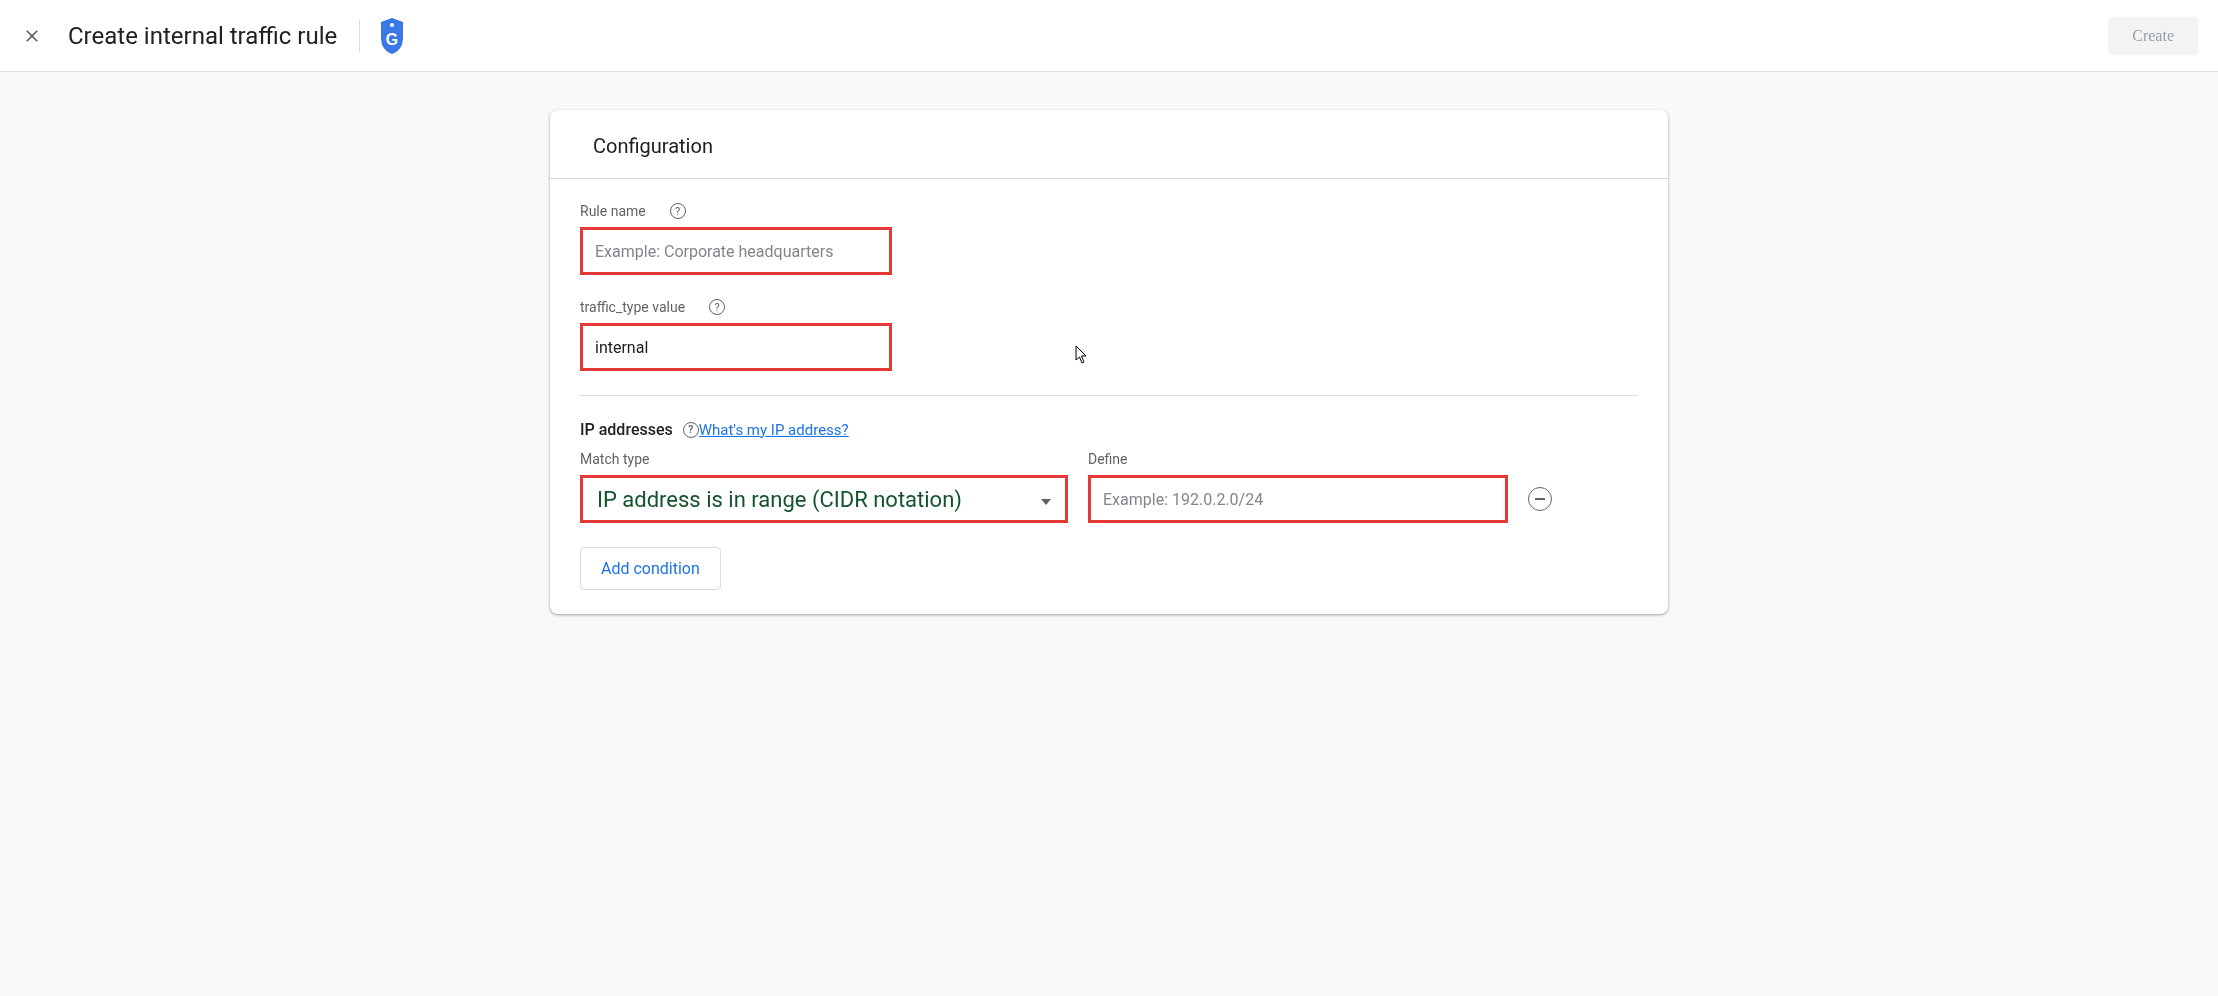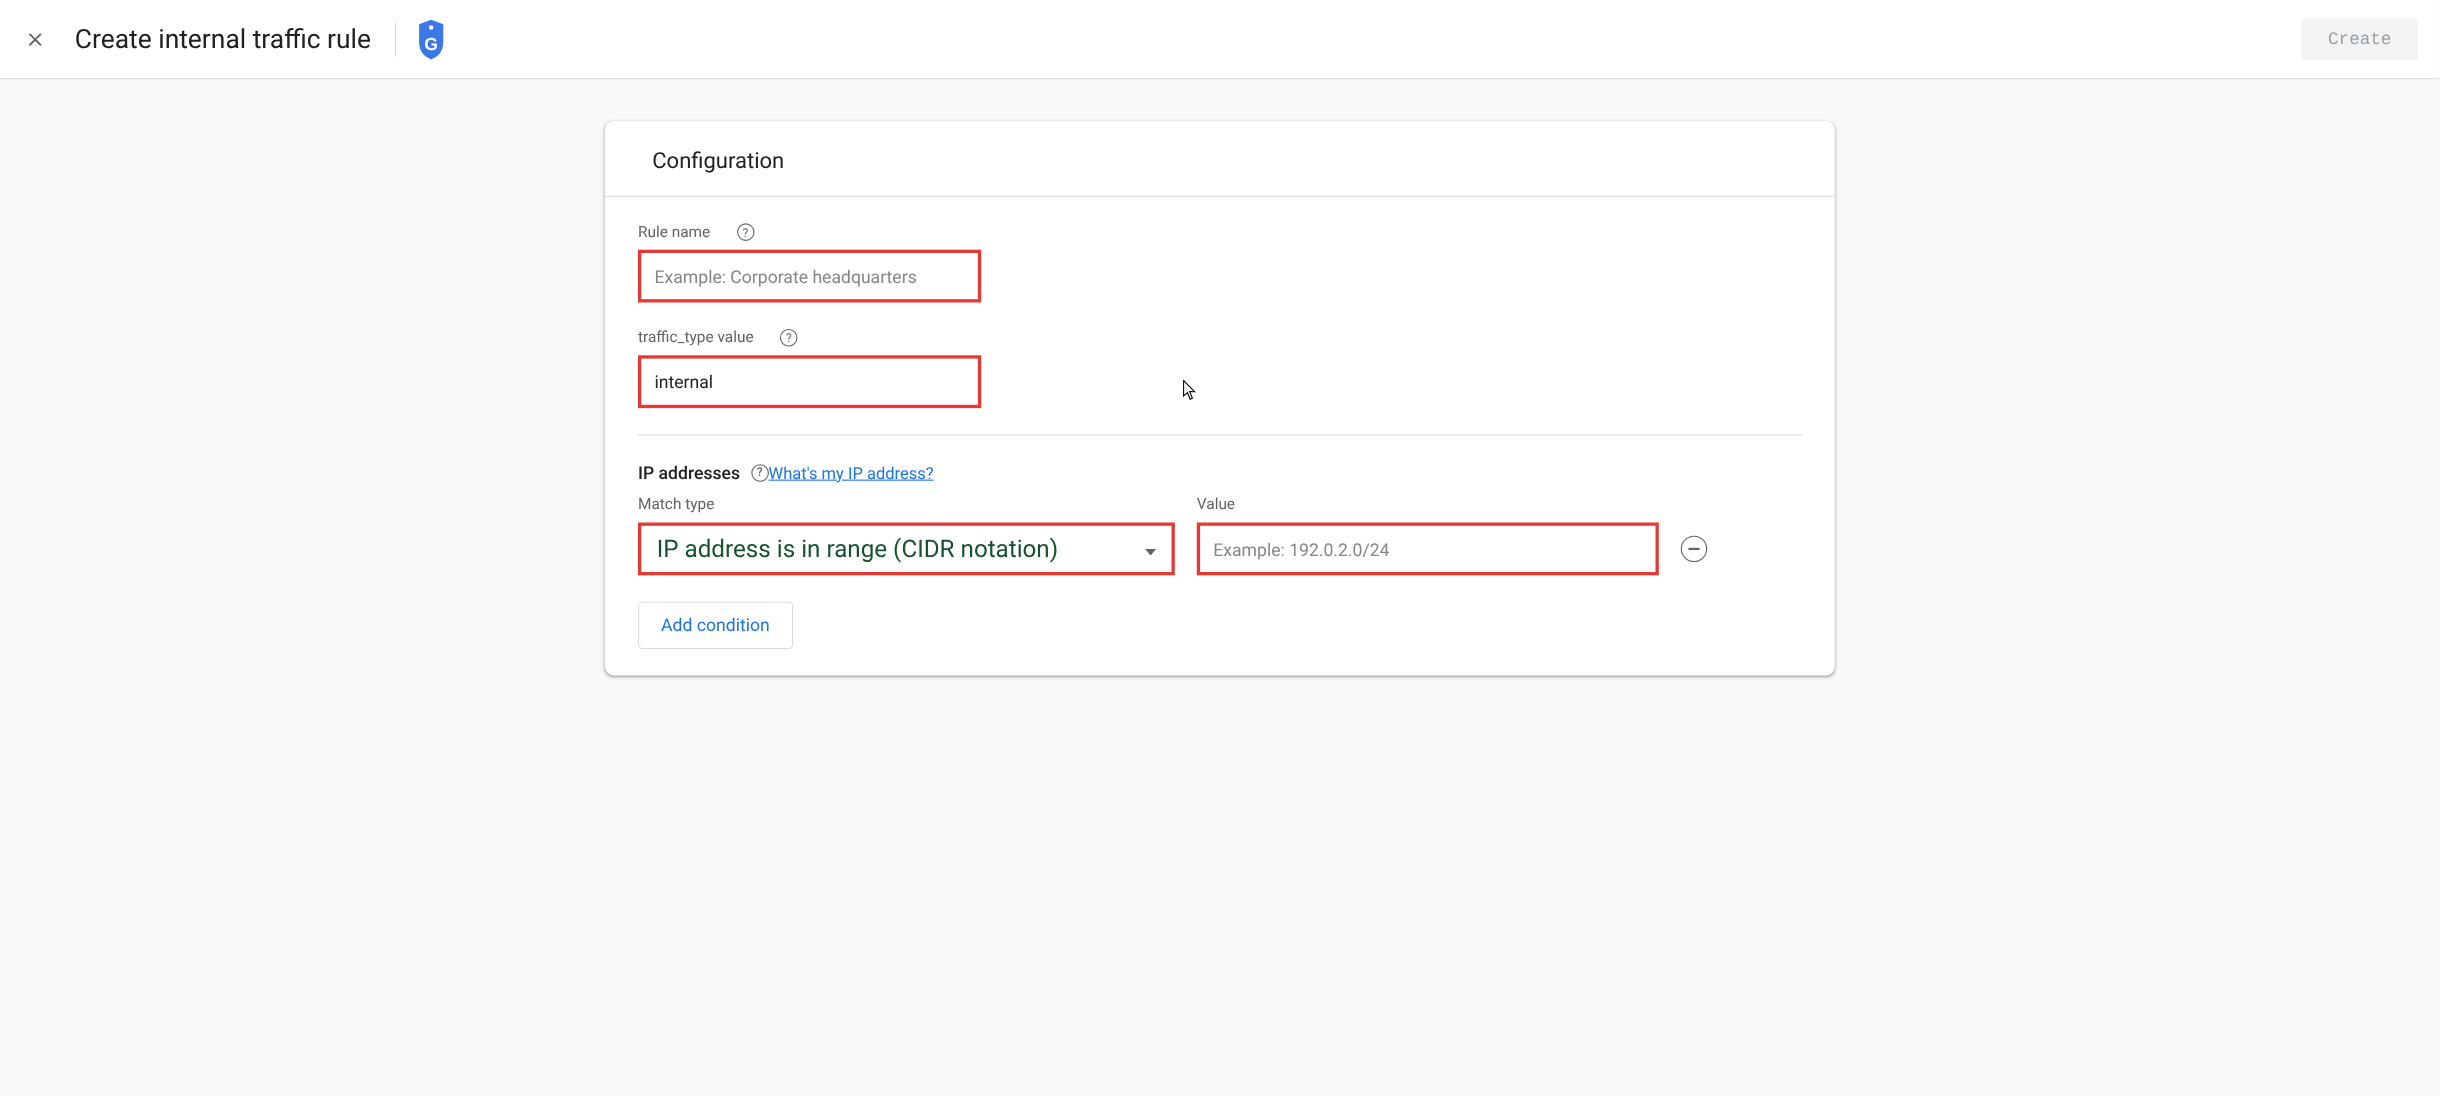--- a/index.html
+++ b/index.html
@@ -27,21 +27,21 @@
       display: inline-flex; align-items: center; justify-content: center;
     }
     .create-btn {
       background: #f1f3f4;
       color: #9aa0a6;
       border: none;
       padding: 10px 24px;
       border-radius: 4px;
       font-size: 16px;
       cursor: pointer;
-      font-family: Liberation Mono, monospace;
+      font-family: Liberation Serif, serif;
     }
     .content { max-width: 1118px; margin: 0 auto; padding: 38px 0 40px 0; }
     .description {
       font-size: 16px; color: #3c4043; line-height: 1.6;
       margin-bottom: 40px;
     }
     .description .code { font-family: "Roboto Mono", monospace; }
     .description a { color: #1a73e8; text-decoration: none; }
     .card {
       background: #fff;
@@ -180,21 +180,21 @@
           <div class="select-wrap">
             <span>IP address is in range (CIDR notation)</span>
             <span>
               <svg width="10" height="6" viewBox="0 0 10 6">
                   <path fill="#5f6368" d="M0 0 L10 0 L5 6 Z"></path>
                 </svg>
             </span>
           </div>
         </div>
         <div class="condition-col">
-          <span class="col-label">Value</span>
+          <span class="col-label">Define</span>
           <input class="value-input" type="text" placeholder="Example: 192.0.2.0/24" style="">
         </div>
         <button class="remove-btn">
           <span class="minus"></span>
         </button>
       </div>
 
       <button class="add-condition-btn">Add condition</button>
 
     </div>

